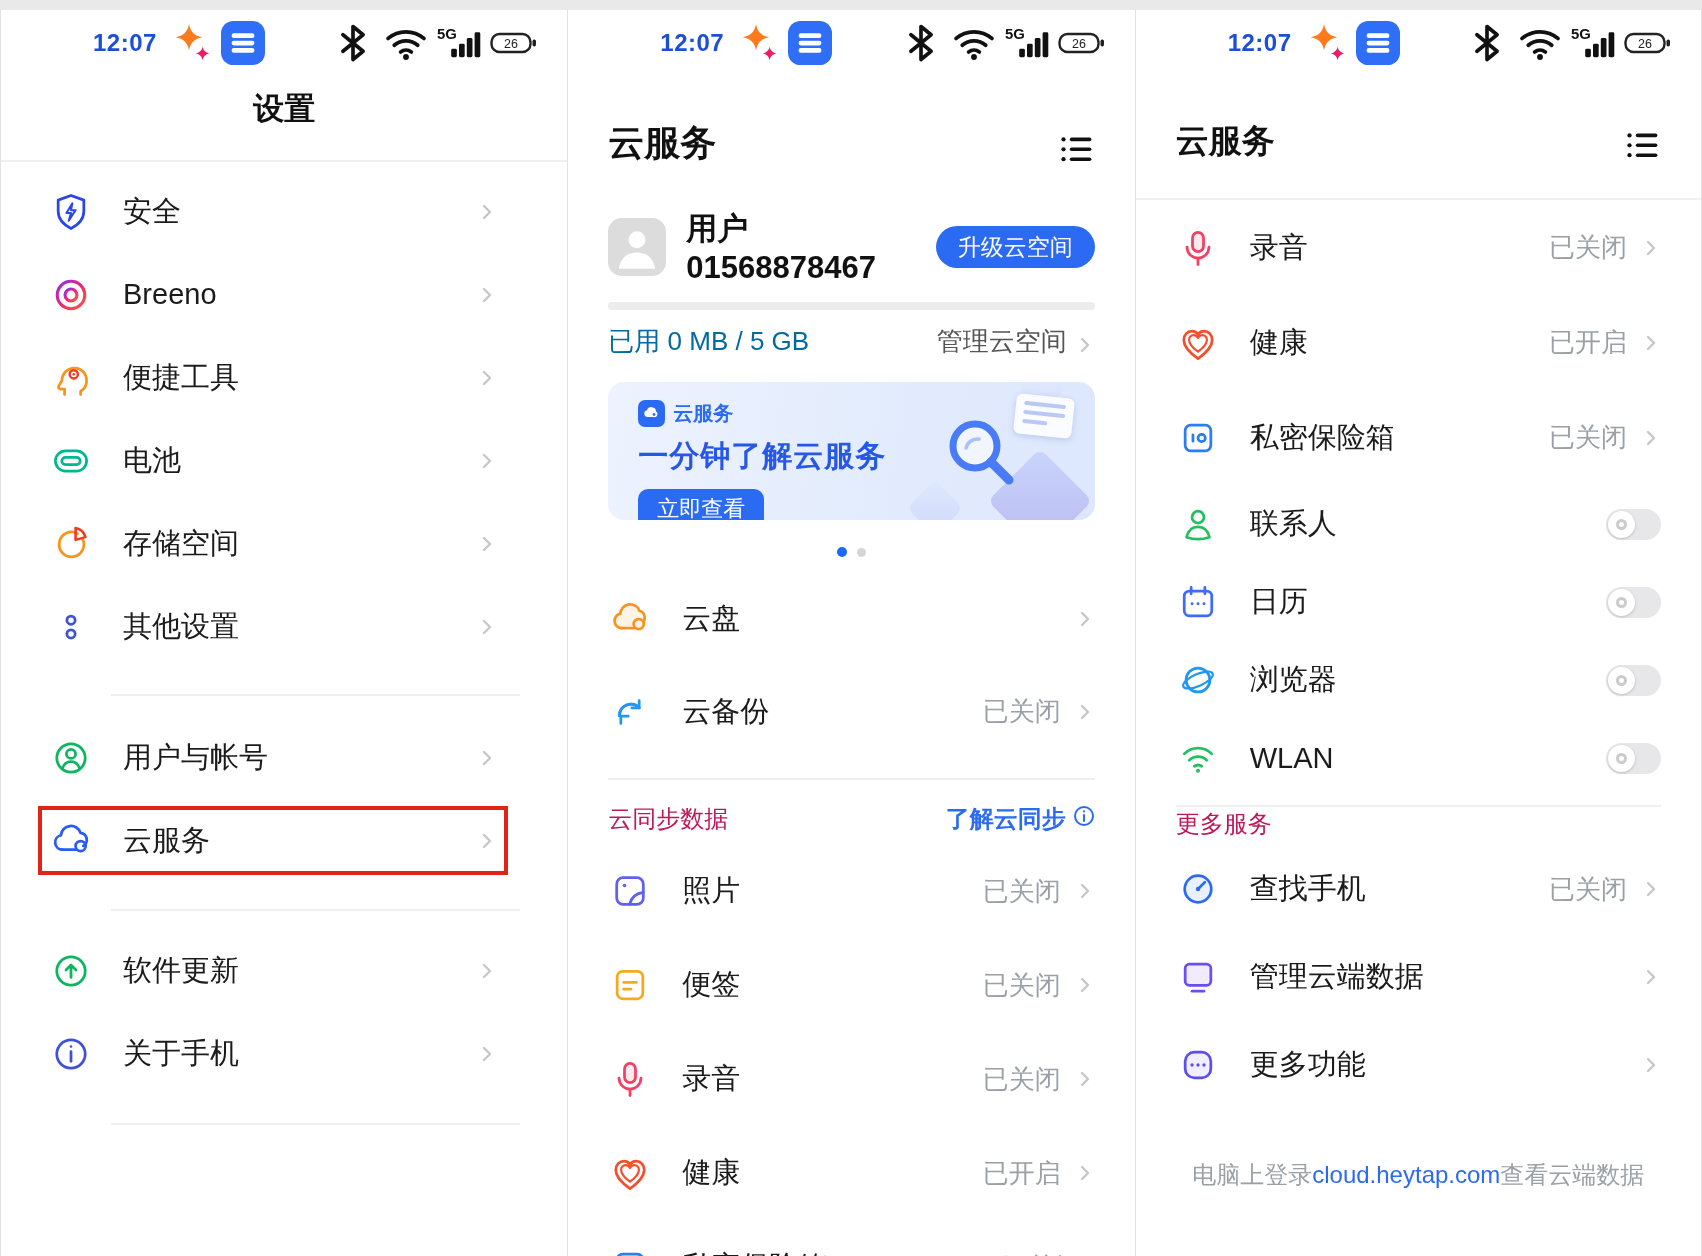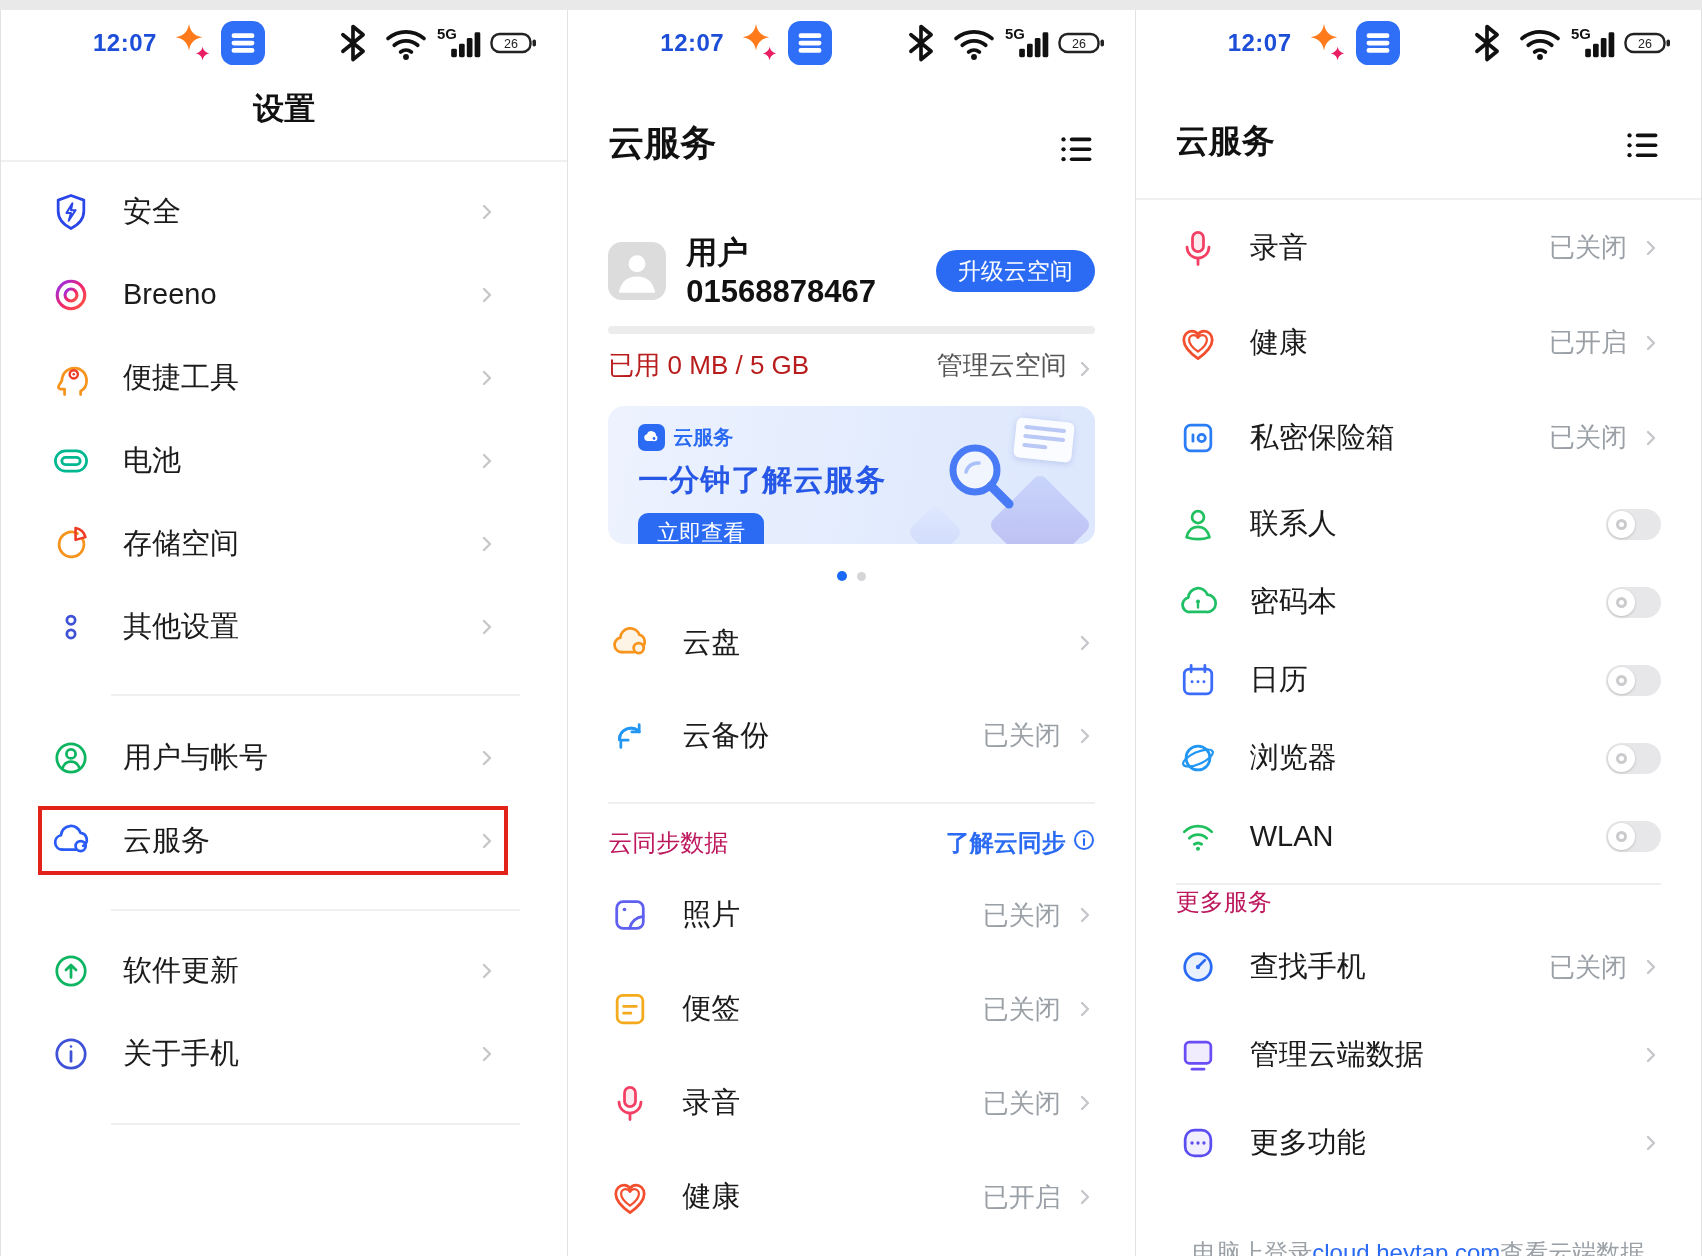--- a/index.html
+++ b/index.html
@@ -40,29 +40,29 @@
   .ric svg { width:44px; height:44px; display:block; }
   .rlabel { margin-left:30px; font-size:29px; color:#1b1b1b; flex:1; white-space:nowrap; }
   .rstatus { font-size:26px; color:#9aa0a6; margin-right:14px; white-space:nowrap; }
   .chev { width:20px; height:20px; flex:none; }
 
   .p1-rows { padding-top:8px; }
   .p1-rows .row { height:83px; padding:0 70px 0 48px; }
   .g2 { padding-top:20px; } .g3 { padding-top:18px; }
   .row.hl::after { content:""; position:absolute; left:37px; right:59px; top:7px; bottom:7px;
                    border:4px solid #e2231a; pointer-events:none; }
-  .user-row { display:flex; align-items:center; margin:72px 40px 0 40px; height:62px; }
+  .user-row { display:flex; align-items:center; margin:48px 40px 0 40px; height:62px; }
   .avatar { width:58px; height:58px; border-radius:14px; background:#dcdcdc; flex:none;
             display:flex; align-items:center; justify-content:center; overflow:hidden; }
   .uname { font-size:31px; font-weight:700; color:#111; margin-left:20px; flex:1; }
   .btn-upgrade { background:#2b6bf3; color:#fff; font-size:23px; border:0; border-radius:21px;
                  height:42px; padding:0 22px; cursor:pointer; font-family:inherit; }
   .progress { margin:24px 40px 0 40px; height:8px; border-radius:4px; background:#ececec; }
   .usage-row { display:flex; align-items:center; margin:16px 40px 0 40px; height:30px; }
-  .usage-left { font-size:26px; color:#b91c1c; flex:1; }
+  .usage-left { font-size:26px; color:#0369a1; flex:1; }
   .usage-right { display:flex; align-items:center; gap:8px; font-size:26px; color:#555; cursor:pointer; }
 
   .banner { position:relative; margin:26px 40px 0 40px; height:138px; border-radius:16px; overflow:hidden;
             background:linear-gradient(100deg,#edf2fe 0%,#e3ecfd 55%,#dde7fd 100%); }
   .banner-left { position:absolute; left:30px; top:18px; }
   .blogo { display:flex; align-items:center; gap:8px; }
   .logo-mark { width:27px; height:27px; border-radius:7px; background:#2b6bf3; display:flex; align-items:center; justify-content:center; }
   .logo-mark svg { width:19px; height:19px; }
   .blogo-label { font-size:20px; color:#2b6bf3; font-weight:600; }
   .bhead { margin-top:9px; font-size:30px; font-weight:700; color:#2757e6; letter-spacing:1px; }
@@ -669,35 +669,20 @@
           </span>
           <span class="rlabel">联系人</span>
           <span class="toggle">
             <span class="knob">
               <span class="ringk"></span>
             </span>
           </span>
         </div>
         <div class="row">
           <span class="ric">
-            <svg viewBox="0 0 48 48" fill="none" stroke="#1fbf66" stroke-width="3">
-              <path d="M15 35a8 8 0 0 1-1.6-15.8A10.8 10.8 0 0 1 34.3 16a7.8 7.8 0 0 1-.9 18.9H15z" stroke-linejoin="round"></path>
-              <circle cx="24" cy="23.5" r="2.2" fill="#1fbf66" stroke="none"></circle>
-              <path d="M24 25.5v4.5" stroke-linecap="round" stroke-width="2.6"></path>
-            </svg>
-          </span>
-          <span class="rlabel">密码本</span>
-          <span class="toggle">
-            <span class="knob">
-              <span class="ringk"></span>
-            </span>
-          </span>
-        </div>
-        <div class="row">
-          <span class="ric">
             <svg viewBox="0 0 48 48" fill="none" stroke="#3d6bfa" stroke-width="3" stroke-linecap="round">
               <rect x="9" y="12" width="30" height="27" rx="5.5"></rect>
               <path d="M16.5 8v7M31.5 8v7"></path>
               <circle cx="17.5" cy="26" r="1.6" fill="#3d6bfa" stroke="none"></circle>
               <circle cx="24" cy="26" r="1.6" fill="#3d6bfa" stroke="none"></circle>
               <circle cx="30.5" cy="26" r="1.6" fill="#3d6bfa" stroke="none"></circle>
             </svg>
           </span>
           <span class="rlabel">日历</span>
           <span class="toggle">

